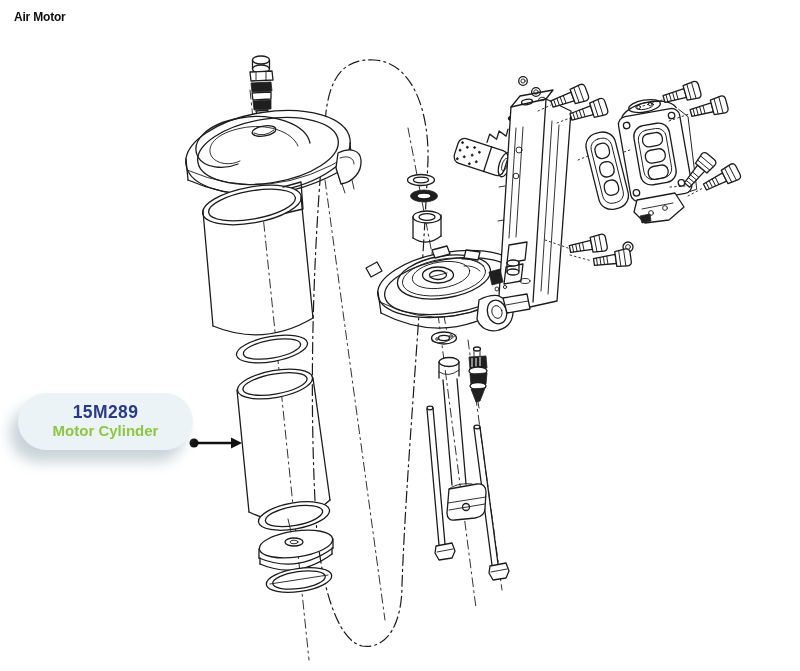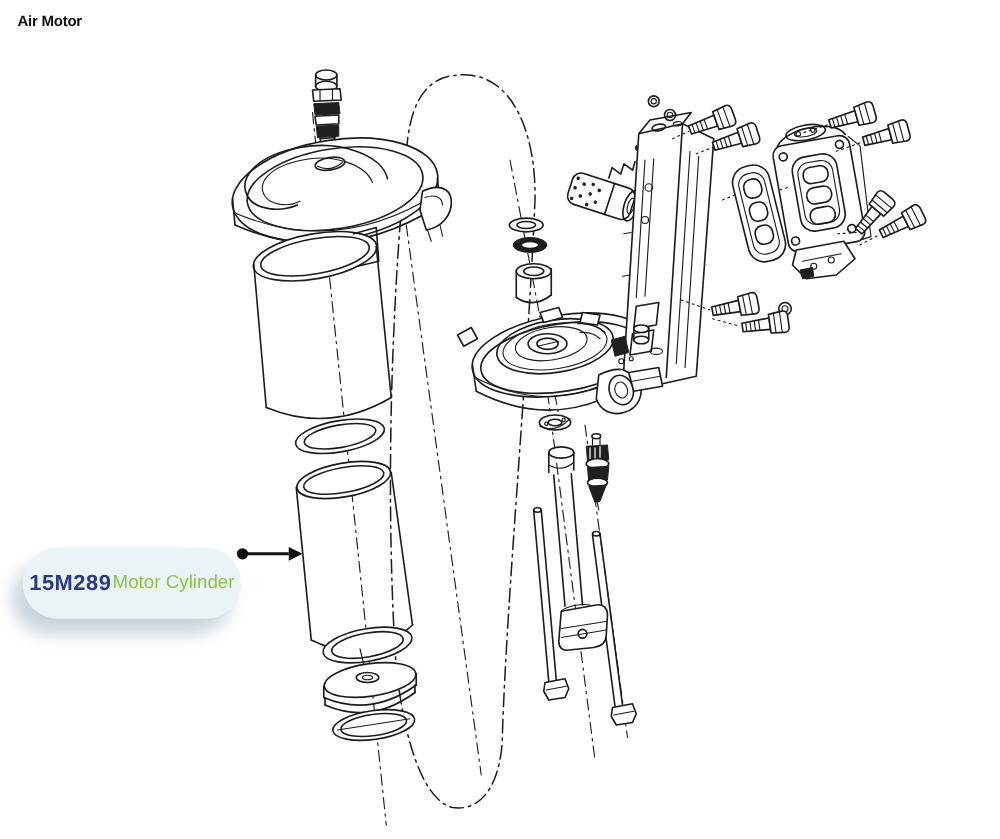--- a/index.html
+++ b/index.html
@@ -6,27 +6,27 @@
   body{
     width:800px;height:671px;position:relative;background:#ffffff;
     font-family:"Liberation Sans", sans-serif;overflow:hidden;
   }
   .page-title{
     position:absolute;left:14px;top:10px;
     font-size:12px;font-weight:bold;color:#0f0f0f;letter-spacing:-0.2px;
   }
   .diagram-svg{position:absolute;left:0;top:0;}
   .callout{
-    position:absolute;left:18px;top:438px;width:175px;height:57px;
+    position:absolute;left:18px;top:393px;width:175px;height:57px;
     border-radius:29px;background:#ecf3f6;
-    display:flex;flex-direction:row;align-items:center;justify-content:center;gap:1px;
+    display:flex;flex-direction:column;align-items:center;justify-content:center;gap:1px;
     box-shadow:-8px 12px 14px rgba(141,164,175,.48);
   }
   .callout .pn{font-size:17.5px;font-weight:bold;color:#283a8d;letter-spacing:.4px;line-height:1.1;}
-  .callout .pname{font-size:15px;font-weight:normal;color:#8dc63f;line-height:1.1;}
+  .callout .pname{font-size:15px;font-weight:bold;color:#8dc63f;line-height:1.1;}
   
   .ln{stroke:#1c1c1c;fill:none;stroke-width:1.3;stroke-linecap:round;stroke-linejoin:round;}
   .thin{stroke-width:0.9;}
   .wfill{fill:#ffffff;}
   .dark{fill:#1f1f1f;stroke:#1f1f1f;stroke-width:0.8;}
   .whatch{stroke:#ffffff;stroke-width:1;fill:none;}
   .phantom{stroke-dasharray:11 4 2 4;stroke-width:1.2;}
   .cl{stroke-dasharray:9 4 2 4;stroke-width:0.9;}
   .dots{stroke-dasharray:1.6 3;stroke-width:0.9;}
 </style>

